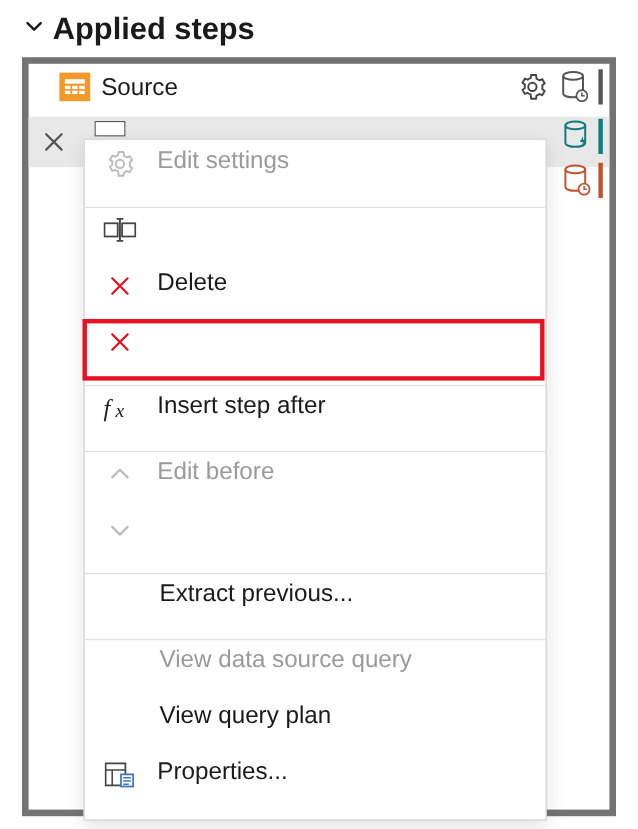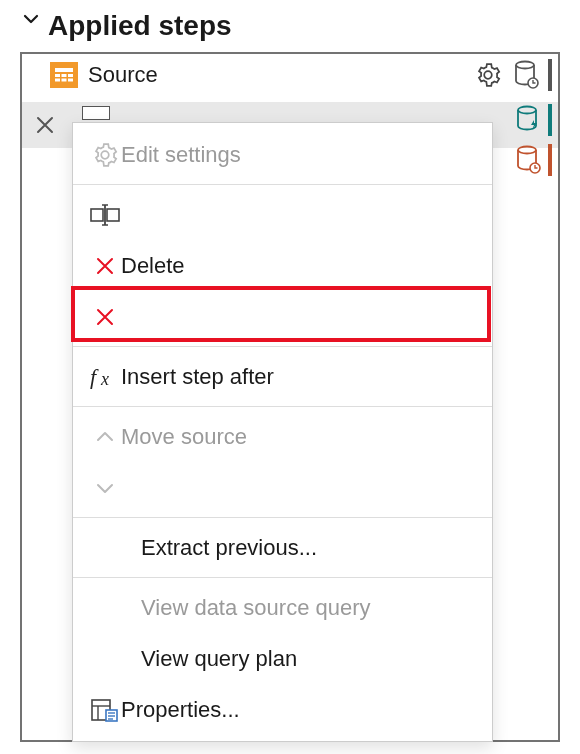--- a/index.html
+++ b/index.html
@@ -7,31 +7,31 @@
       font-family: "Segoe UI", sans-serif;
       font-size: 16px;
       color: #1a1a1a;
       background: #fff;
       width: 580px;
       height: 754px;
       padding: 4px 0 0 0;
     }
     .header {
       display: flex;
-      align-items: flex-start;
+      align-items: center;
       gap: 8px;
       padding: 6px 22px 10px 22px;
     }
     .header svg { flex-shrink: 0; }
     .header-title {
       font-size: 28px;
       font-weight: 600;
     }
     .panel {
-      border: 2px solid #737373;
+      border: 6px solid #737373;
       margin: 0 20px;
       height: 690px;
       position: relative;
       background: #fff;
     }
     .step-row {
       display: flex;
       align-items: center;
       height: 42px;
       padding: 0 6px 0 28px;
@@ -113,23 +113,24 @@
       left: 50px;
       top: 68px;
       width: 421px;
       background: #fff;
       border: 1px solid #ccc;
       box-shadow: 0 6px 16px rgba(0,0,0,0.12);
       padding: 6px 0;
     }
     .menu-item {
       display: flex;
-      align-items: center;
+      align-items: flex-start;
       height: 51px;
       padding: 0 16px;
+      gap: 18px;
       font-size: 22px;
     }
     .menu-item.disabled {
       color: #9a9a9a;
     }
     .menu-icon {
       width: 32px;
       height: 32px;
       display: flex;
       align-items: center;
@@ -279,21 +280,21 @@
     </div>
 
     <div class="menu-sep"></div>
 
     <div class="menu-item disabled">
       <span class="menu-icon">
         <svg width="22" height="22" viewBox="0 0 22 22">
             <path d="M4 14 L11 7 L18 14" stroke="#bbb" stroke-width="2" fill="none" stroke-linecap="round" stroke-linejoin="round"></path>
           </svg>
       </span>
-      <span>Move source</span>
+      <span>Edit before</span>
     </div>
 
     <div class="menu-item disabled">
       <span class="menu-icon">
         <svg width="22" height="22" viewBox="0 0 22 22">
             <path d="M4 8 L11 15 L18 8" stroke="#bbb" stroke-width="2" fill="none" stroke-linecap="round" stroke-linejoin="round"></path>
           </svg>
       </span>
     </div>
 

